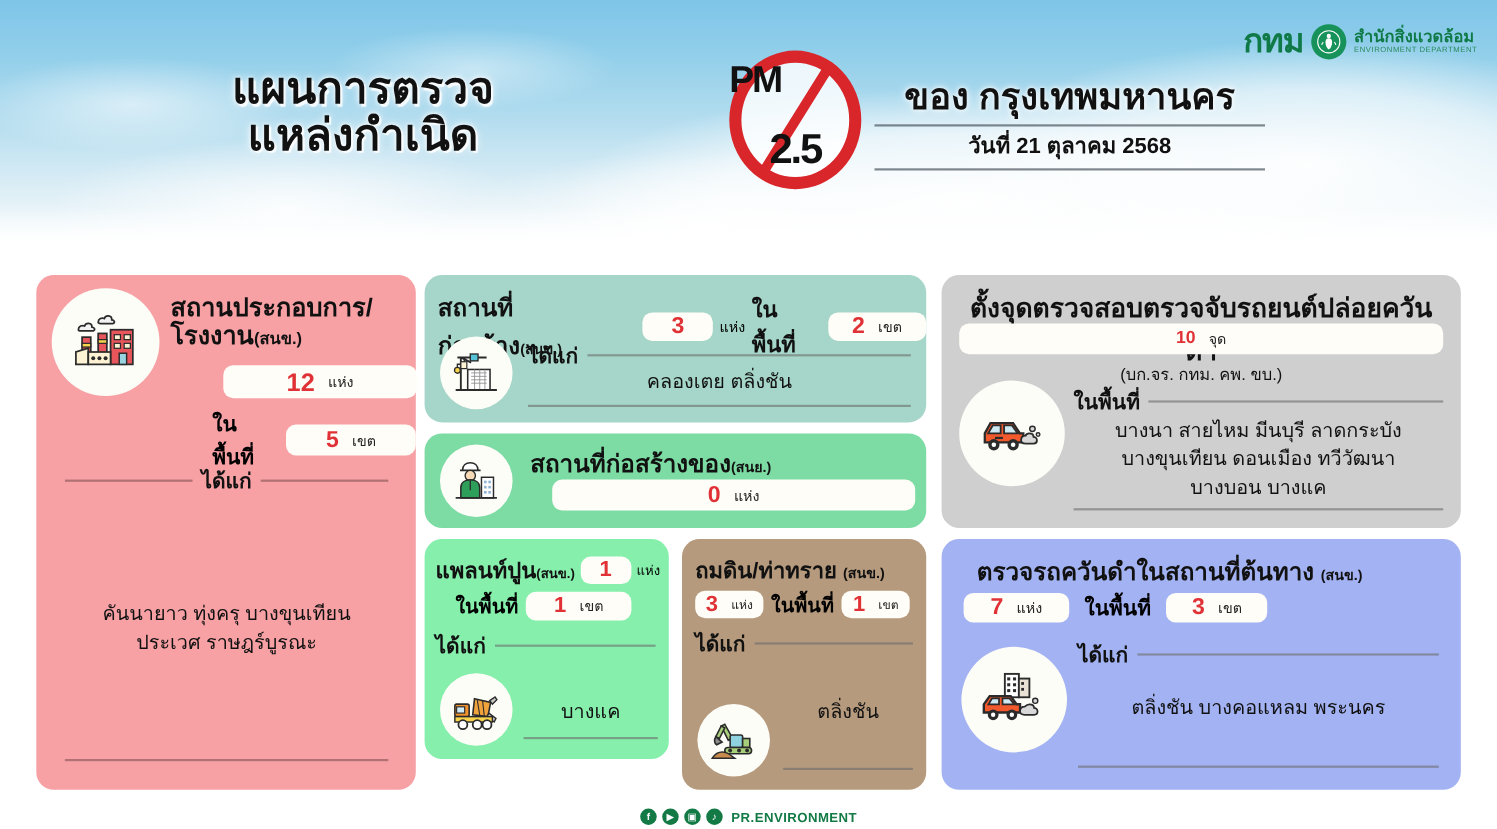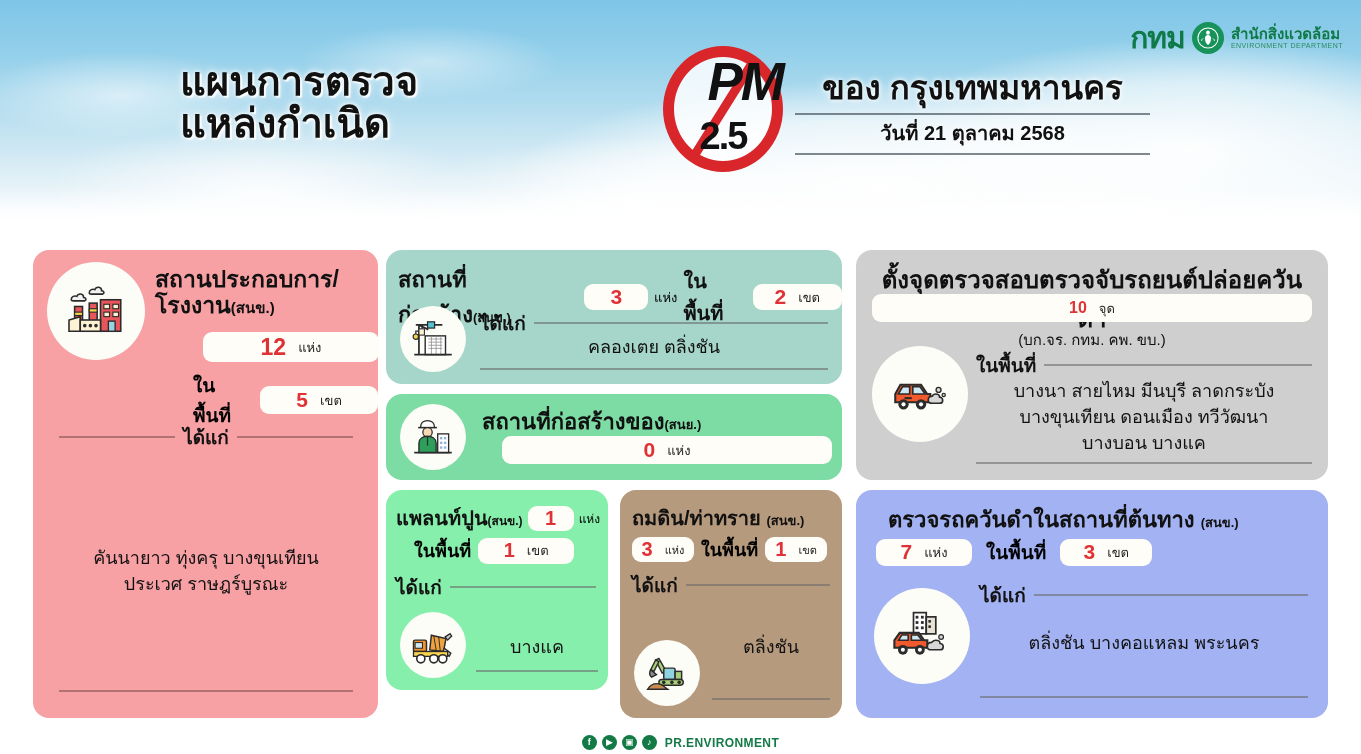--- a/index.html
+++ b/index.html
@@ -35,21 +35,21 @@
     width:32px;height:32px;border-radius:50%;background:#17925a;
     display:flex;align-items:center;justify-content:center;
   }
   #bkk-logo .seal svg{ display:block; }
   #bkk-logo .depttxt{ line-height:1.05; }
   #bkk-logo .depttxt .th{ font-size:15px; color:#0f7a47; font-weight:bold; display:block; }
   #bkk-logo .depttxt .en{ font-size:7px; color:#2a8a5c; letter-spacing:0.5px; display:block; }
 
   
   #title-thai{
-    position:absolute; left:180px; top:60px; width:300px; text-align:left;
+    position:absolute; left:180px; top:60px; width:300px; text-align:center;
     font-size:40px; font-weight:bold; color:#111; line-height:1.05;
     text-shadow: 0 0 4px rgba(255,255,255,0.95), 0 0 9px rgba(255,255,255,0.9), 2px 2px 0 rgba(255,255,255,0.8);
   }
   #fun-word{
     position:absolute; left:470px; top:46px;
     font-size:86px; font-weight:bold; font-style:italic; line-height:1;
     background:linear-gradient(180deg,#8d9096 0%,#5e6269 45%,#3b3e44 55%,#6e7279 100%);
     -webkit-background-clip:text; background-clip:text; color:transparent;
     -webkit-text-stroke:2px #1a1a1a;
     filter: drop-shadow(0 0 3px #ffffff) drop-shadow(1px 2px 2px rgba(0,0,0,0.35));
@@ -61,22 +61,22 @@
   #pm25-badge .ring{
     position:absolute; inset:0; border:11px solid #d8262b; border-radius:50%;
     background:rgba(255,255,255,0.82);
   }
   #pm25-badge .slash{
     position:absolute; left:50%; top:8px; width:9px; height:110px; margin-left:-4px;
     background:#d8262b; transform:rotate(32deg); transform-origin:50% 50%;
     border-radius:2px;
   }
   #pm25-badge .pm{
-    position:absolute; left:0; right:0; top:12px; text-align:right;
-    font-size:53px; font-weight:bold; color:#111; line-height:0.92; letter-spacing:-2px;font-style:italic;
+    position:absolute; left:0; right:0; top:12px; text-align:left;
+    font-size:34px; font-weight:bold; color:#111; line-height:0.92; letter-spacing:-2px;
   }
   #pm25-badge .num{
     position:absolute; left:0; right:0; top:72px; text-align:center;
     font-size:38px; font-weight:bold; color:#111; line-height:0.95; letter-spacing:-2px;
   }
   #title-right{ position:absolute; left:795px; top:68px; width:355px; text-align:center; }
   #title-right .line1{ font-size:33px; font-weight:bold; color:#111; line-height:1.2;
       text-shadow:0 0 4px rgba(255,255,255,0.9),0 0 8px rgba(255,255,255,0.85); }
   #title-right .rule{ height:2px; background:#56606a; margin:5px 0 4px 0; opacity:.75; }
   #title-right .line2{ font-size:20px; font-weight:bold; color:#111; line-height:1.4;

